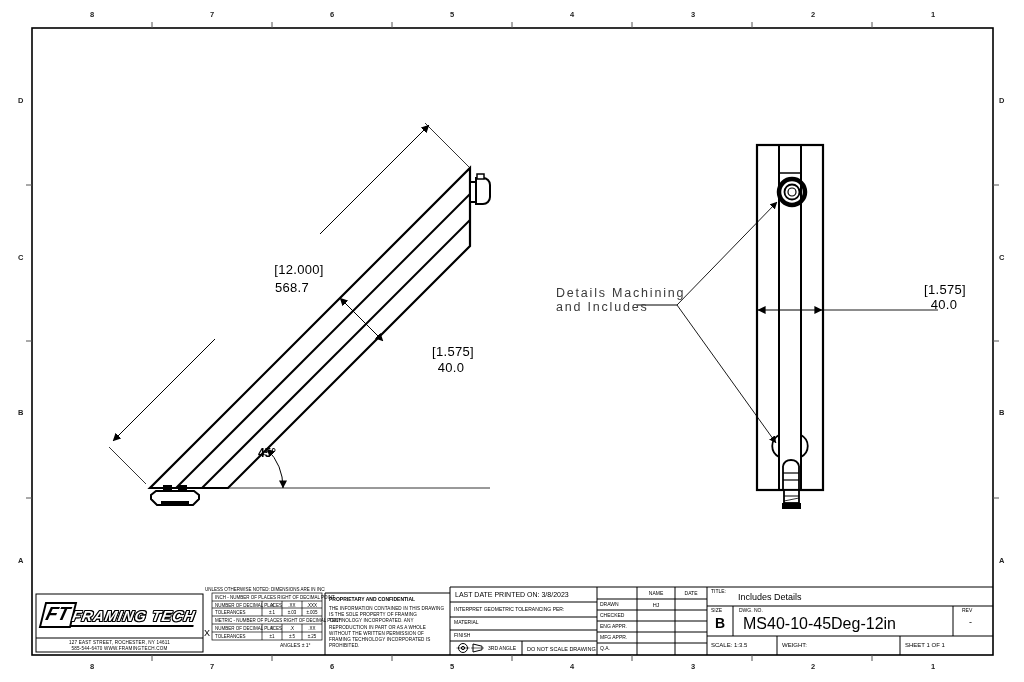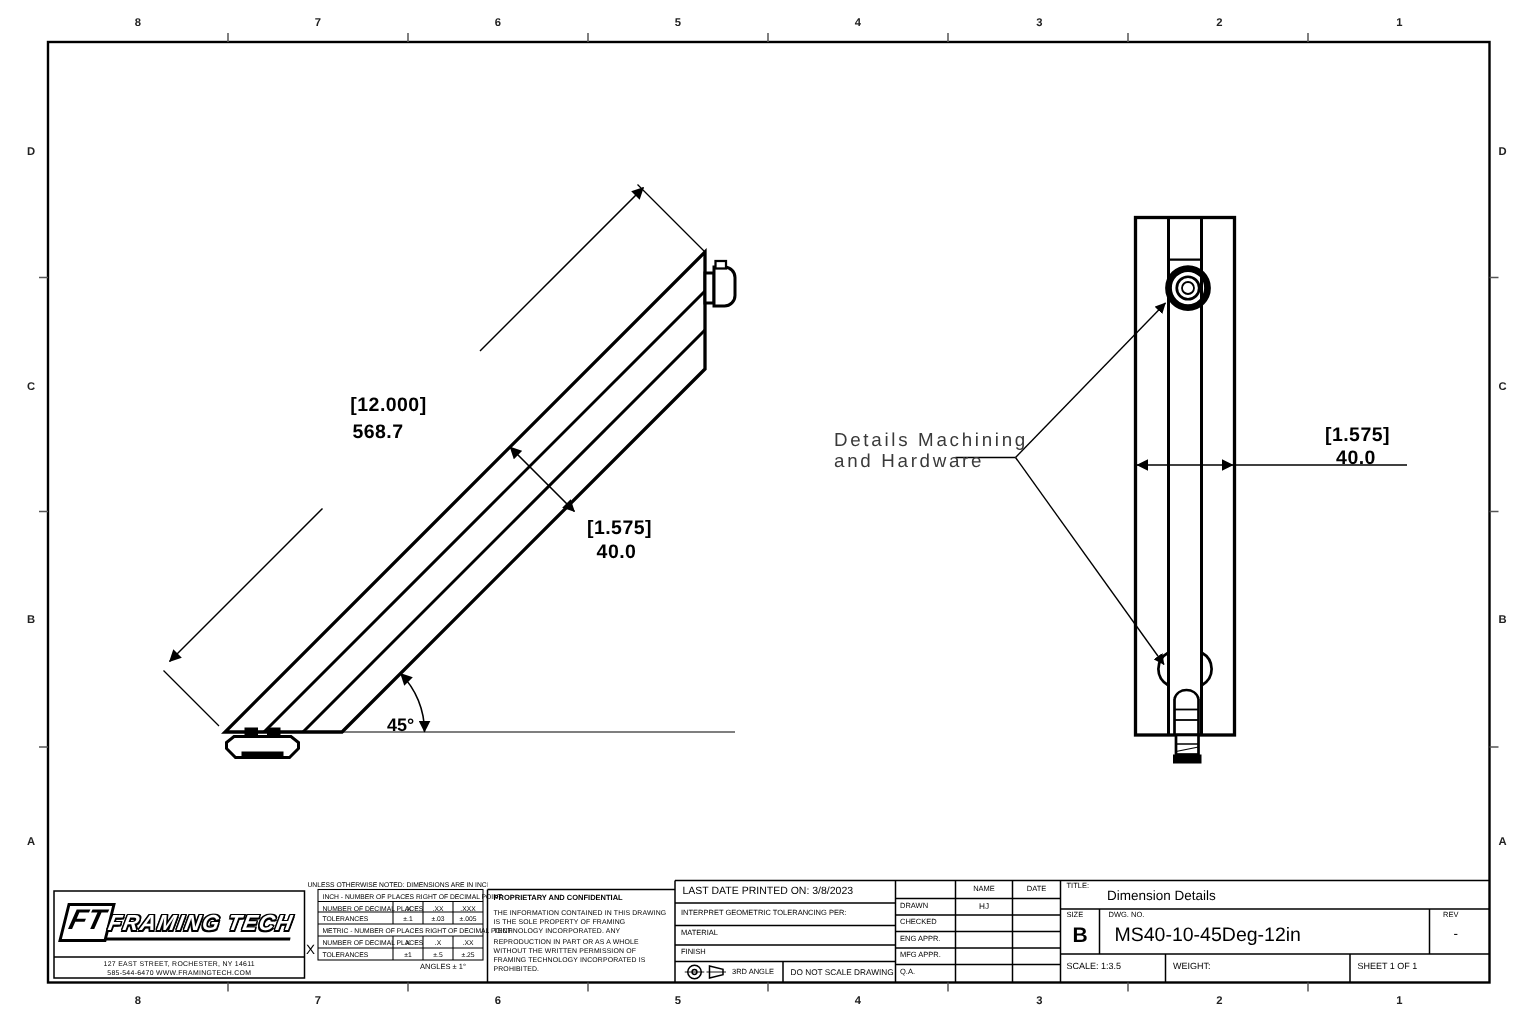--- a/index.html
+++ b/index.html
@@ -1,29 +1,29 @@
 <!DOCTYPE html>
 <html><head>
 <meta charset="utf-8">
 <style>
   html,body{margin:0;padding:0;background:#e8e8e8;}
   .stage{position:relative;width:1024px;height:682px;background:#ffffff;
          font-family:"Liberation Sans",sans-serif;color:#000;overflow:hidden;}
   .abs{position:absolute;}
   svg{position:absolute;left:0;top:0;}
   .zone{font-size:7.5px;font-weight:bold;color:#222;}
-  .dim{font-weight:bold;font-size:13px;letter-spacing:.3px;white-space:nowrap;}
+  .dim{font-weight:normal;font-size:13px;letter-spacing:.3px;white-space:nowrap;margin-left:40px;}
   .dim-sm{font-weight:bold;font-size:12px;white-space:nowrap;}
   .note{font-size:12.5px;letter-spacing:1.8px;color:#3a3a3a;white-space:nowrap;}
   .t5{font-size:5px;line-height:1.15;white-space:nowrap;}
   .t55{font-size:5.5px;line-height:1.15;white-space:nowrap;}
   .t6{font-size:6px;line-height:1.15;white-space:nowrap;}
   .t7{font-size:7px;line-height:1.2;white-space:nowrap;}
   .t9{font-size:9px;white-space:nowrap;}
-  .t10{font-size:13px;white-space:nowrap;}
+  .t10{font-size:16px;white-space:nowrap;}
   .t45{font-size:4.5px;line-height:1.2;}
   .tol-num{font-size:4.5px;text-align:center;}
   .prop-body{font-size:4.6px;line-height:1.35;letter-spacing:.1px;}
   .big-b{font-size:14px;font-weight:bold;}
   .logo-ft{font-style:italic;font-weight:bold;font-size:19px;border:2px solid #000;
            padding:0 3px 1px 2px;transform:skewX(-14deg);line-height:1.1;}
   .logo-name{font-style:italic;font-weight:900;font-size:14.5px;letter-spacing:1px;
              transform:skewX(-10deg);color:#fff;
              text-shadow:-1px 0 #000,1px 0 #000,0 -1px #000,0 1px #000,-1px -1px #000,1px 1px #000,1px -1px #000,-1px 1px #000;
              border-bottom:2px solid #000;padding-bottom:1px;white-space:nowrap;}
@@ -223,24 +223,24 @@
   <div class="abs zone" style="left:18px;top:556px;">A</div>
   <div class="abs zone" style="left:999px;top:96px;">D</div>
   <div class="abs zone" style="left:999px;top:253px;">C</div>
   <div class="abs zone" style="left:999px;top:408px;">B</div>
   <div class="abs zone" style="left:999px;top:556px;">A</div>
 
   <div class="abs dim ctr" style="left:226px;top:262px;width:66px;">[12.000]</div>
   <div class="abs dim ctr" style="left:226px;top:280px;width:52px;">568.7</div>
   <div class="abs dim ctr" style="left:384px;top:344px;width:58px;">[1.575]</div>
   <div class="abs dim ctr" style="left:390px;top:360px;width:42px;">40.0</div>
-  <div class="abs dim-sm ctr" style="left:252px;top:476px;width:30px;">45°</div>
+  <div class="abs dim-sm ctr" style="left:252px;top:446px;width:30px;">45°</div>
 
   <div class="abs note" style="left:556px;top:286px;">Details Machining</div>
-  <div class="abs note" style="left:556px;top:300px;">and Hardware</div>
+  <div class="abs note" style="left:556px;top:300px;">and Includes</div>
 
   <div class="abs dim ctr" style="left:876px;top:282px;width:58px;">[1.575]</div>
   <div class="abs dim ctr" style="left:883px;top:297px;width:42px;">40.0</div>
 
   <div class="abs logo-ft" style="left:42px;top:602px;">FT</div>
   <div class="abs logo-name" style="left:72px;top:608px;">FRAMING TECH</div>
   <div class="abs addr" style="left:38px;top:640px;width:163px;">127 EAST STREET,  ROCHESTER, NY 14611</div>
   <div class="abs addr" style="left:38px;top:646px;width:163px;">585-544-6470    WWW.FRAMINGTECH.COM</div>
 
   <div class="abs" style="left:205px;top:587px;width:120px;font-size:4.5px;white-space:nowrap;overflow:hidden;">UNLESS OTHERWISE NOTED: DIMENSIONS ARE IN INCHES [MILLIMETERS] - TOLERANCES PER TABLE BELOW</div>
@@ -278,21 +278,21 @@
   <div class="abs t5 ctr" style="left:637px;top:591px;width:38px;">NAME</div>
   <div class="abs t5 ctr" style="left:675px;top:591px;width:32px;">DATE</div>
   <div class="abs t5" style="left:600px;top:602px;">DRAWN</div>
   <div class="abs t55 ctr" style="left:637px;top:601.5px;width:38px;">HJ</div>
   <div class="abs t5" style="left:600px;top:613px;">CHECKED</div>
   <div class="abs t5" style="left:600px;top:624px;">ENG APPR.</div>
   <div class="abs t5" style="left:600px;top:635px;">MFG APPR.</div>
   <div class="abs t5" style="left:600px;top:646px;">Q.A.</div>
 
   <div class="abs t5" style="left:711px;top:589px;">TITLE:</div>
-  <div class="abs t9" style="left:738px;top:592px;">Dimension Details</div>
+  <div class="abs t9" style="left:738px;top:592px;">Includes Details</div>
   <div class="abs t5" style="left:711px;top:608px;">SIZE</div>
   <div class="abs big-b" style="left:715px;top:615px;">B</div>
   <div class="abs t5" style="left:739px;top:608px;">DWG.  NO.</div>
   <div class="abs t10" style="left:743px;top:615px;">MS40-10-45Deg-12in</div>
   <div class="abs t5" style="left:962px;top:608px;">REV</div>
   <div class="abs t9" style="left:969px;top:617px;">-</div>
   <div class="abs t6" style="left:711px;top:642px;">SCALE: 1:3.5</div>
   <div class="abs t6" style="left:782px;top:642px;">WEIGHT:</div>
   <div class="abs t6" style="left:905px;top:642px;">SHEET 1 OF 1</div>
 

